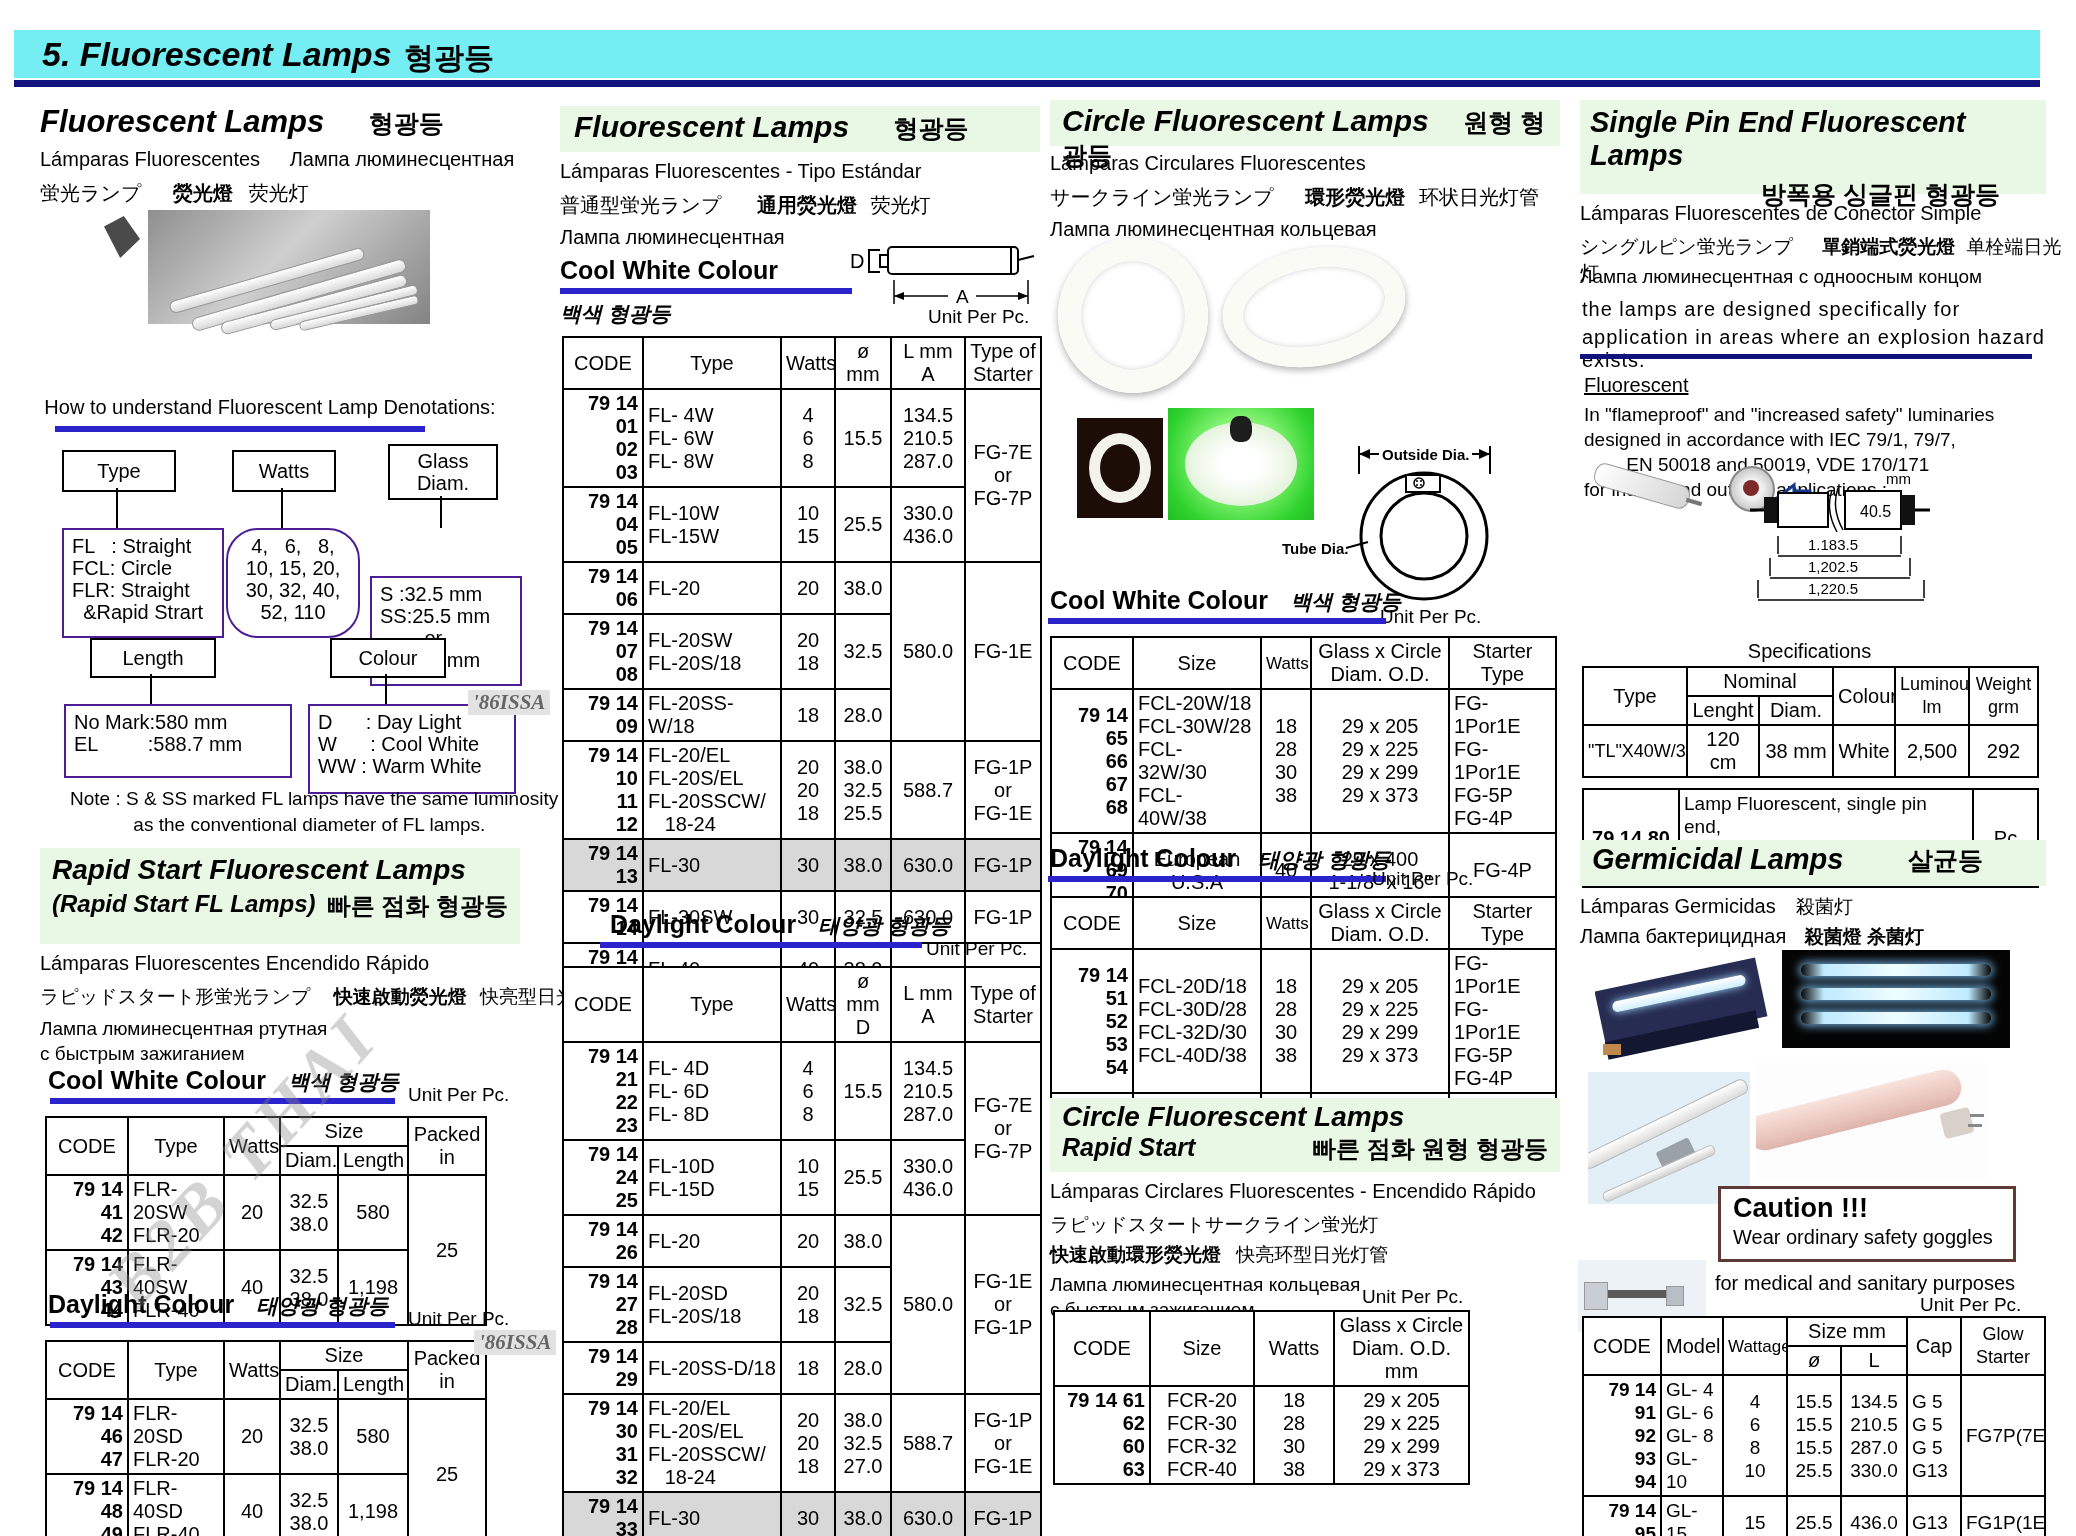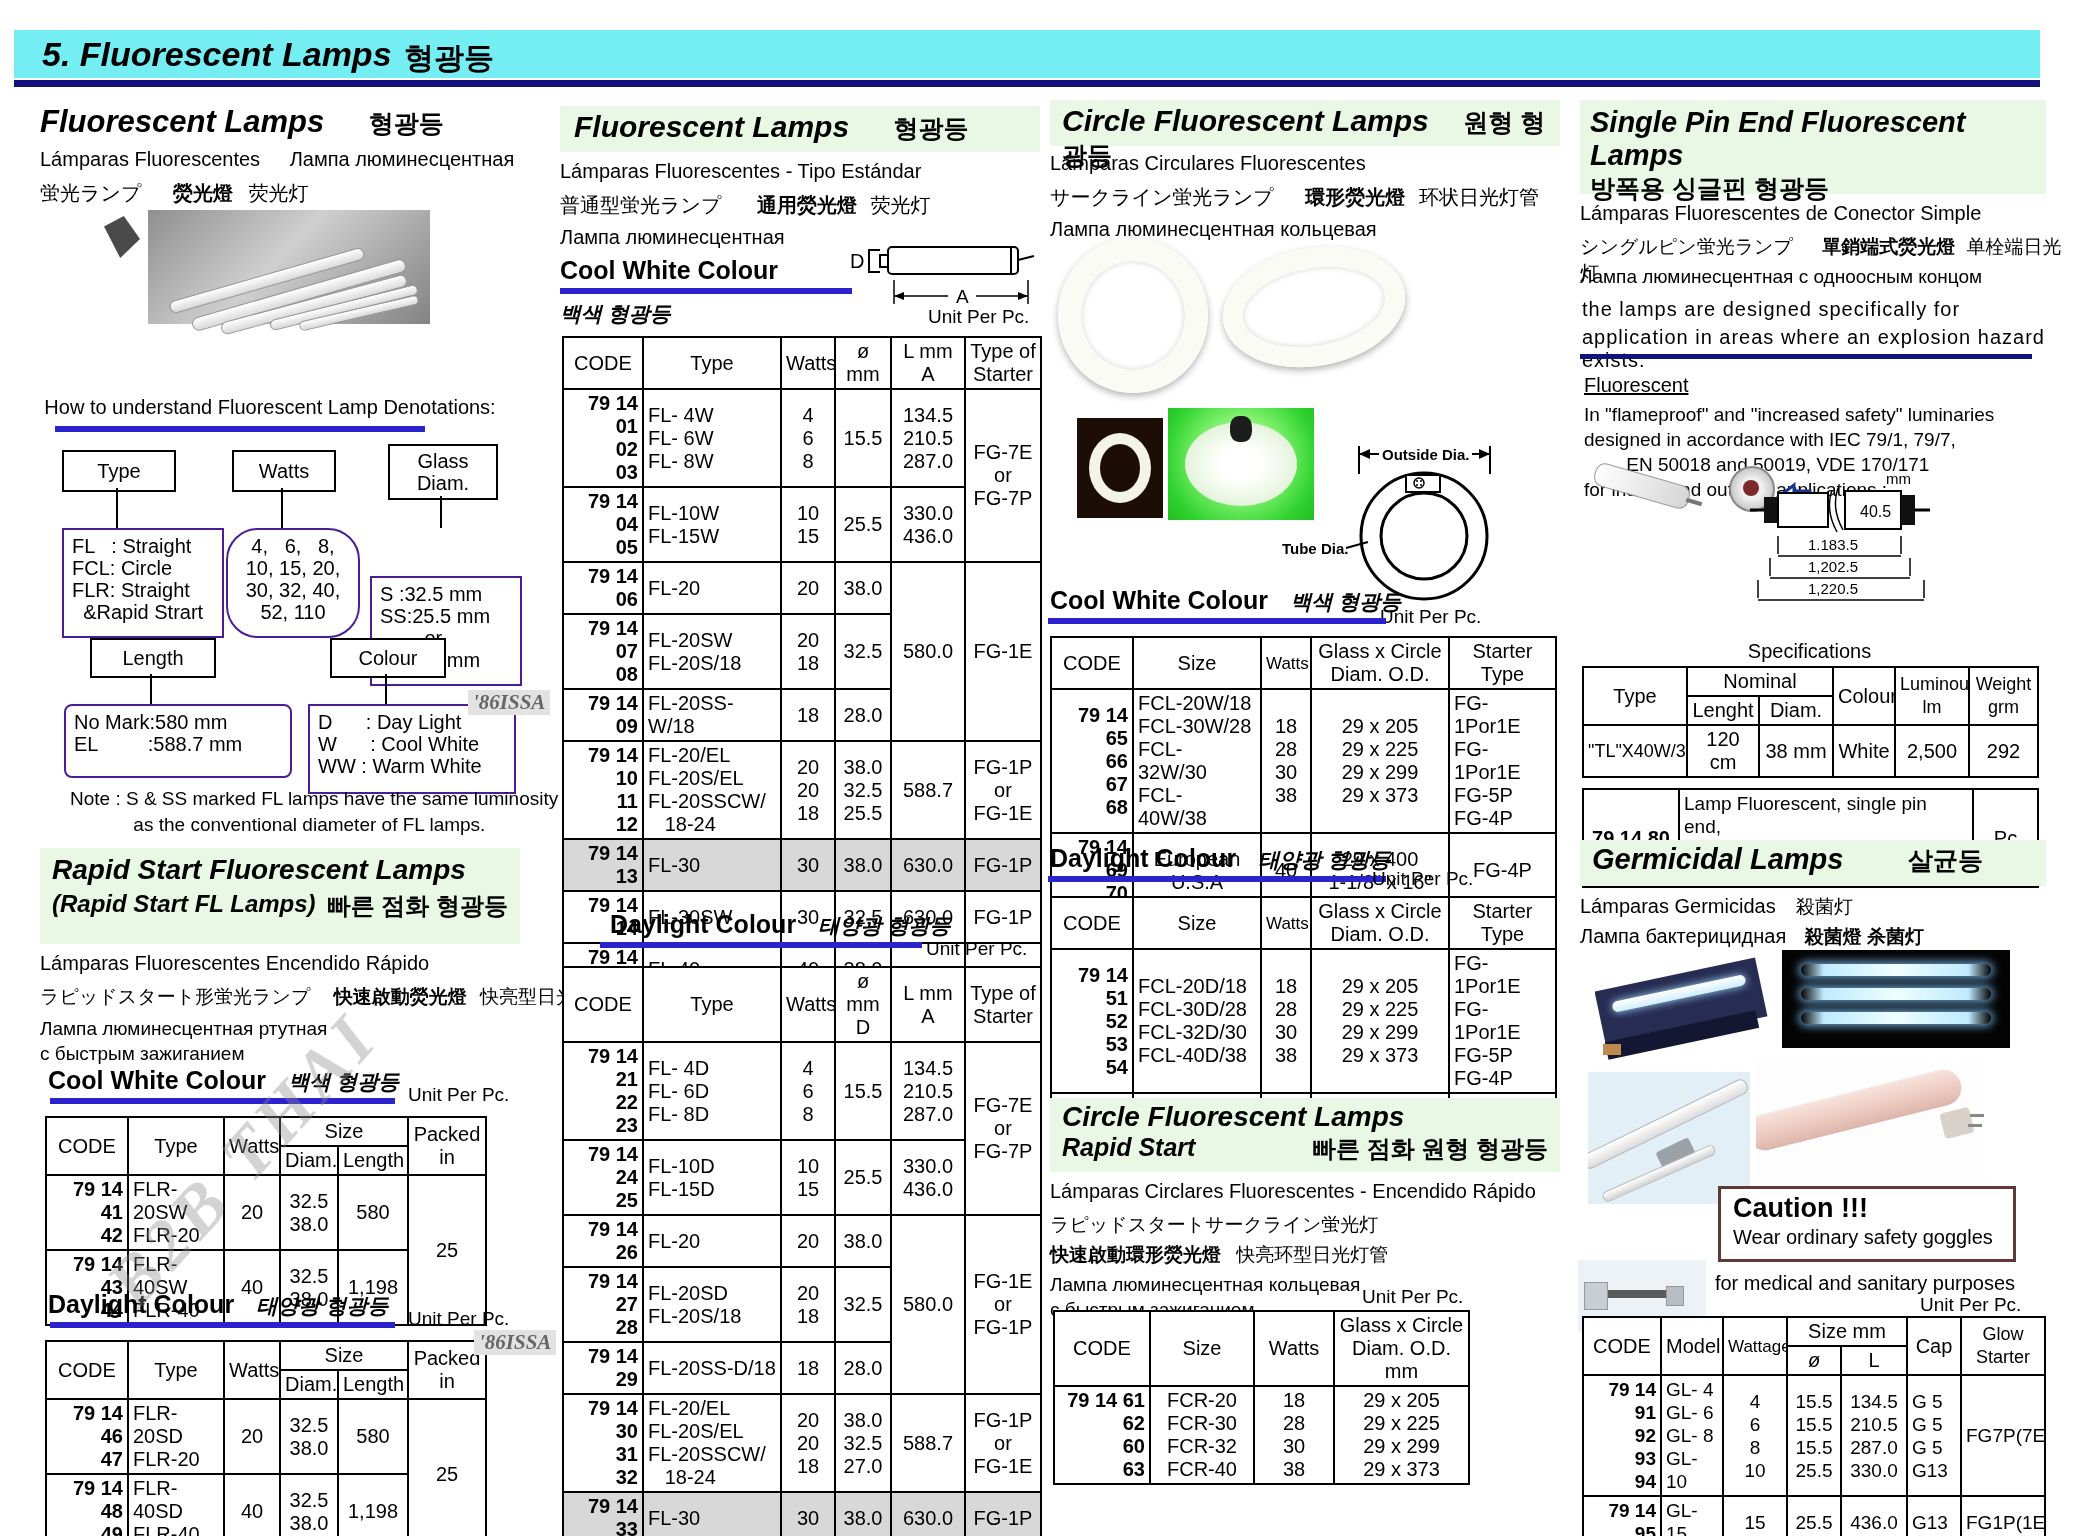--- a/index.html
+++ b/index.html
@@ -88,21 +88,21 @@
 30, 32, 40,
 52, 110</div>
   <div class="abs cbox prew" style="left:370px;top:528px;width:132px;height:96px;margin-top:48px;">S :32.5 mm
 SS:25.5 mm
         or
     28.0 mm</div>
   <div class="abs lbox" style="left:90px;top:638px;width:122px;height:36px;">Length</div>
   <div class="abs lbox" style="left:330px;top:638px;width:112px;height:36px;">Colour</div>
   <div class="conn" style="left:150px;top:674px;height:30px;"></div>
   <div class="conn" style="left:385px;top:674px;height:30px;"></div>
-  <div class="abs cbox prew" style="left:64px;top:704px;width:208px;height:60px;border-radius:8px;">No Mark:580 mm
+  <div class="abs cbox prew" style="left:64px;top:704px;width:208px;height:60px;">No Mark:580 mm
 EL         :588.7 mm</div>
   <div class="abs cbox prew" style="left:308px;top:704px;width:188px;height:76px;">D      : Day Light
 W      : Cool White
 WW : Warm White</div>
 
   <div class="abs prew sub19" style="left:70px;top:786px;line-height:26px;">Note : S &amp; SS marked FL lamps have the same luminosity
             as the conventional diameter of FL lamps.</div>
 
   <div class="abs grn" style="left:40px;top:848px;width:480px;height:96px;padding:6px 12px;box-sizing:border-box;">
     <div class="bi" style="font-size:28px;">Rapid Start Fluorescent Lamps</div>
@@ -716,21 +716,21 @@
           <td class="c pre">29   x  205
 29   x  225
 29   x  299
 29   x  373</td>
         </tr>
   </tbody>
     </table>
 
   <div class="abs grn" style="left:1580px;top:100px;width:466px;height:94px;padding:6px 10px;box-sizing:border-box;">
     <div class="bi" style="font-size:29px;">Single Pin End Fluorescent Lamps</div>
-    <div class="b" style="font-size:25px;padding-right:36px;">방폭용 싱글핀 형광등</div>
+    <div class="b" style="font-size:25px;text-align:right;padding-right:36px;margin-top:6px;">방폭용 싱글핀 형광등</div>
   </div>
   <div class="abs sub" style="left:1580px;top:202px;">Lámparas Fluorescentes de Conector Simple</div>
   <div class="abs sub19" style="left:1580px;top:234px;">
     <span>シングルピン蛍光ランプ</span>
     <span class="b" style="margin-left:24px;">單銷端式熒光燈</span>
     <span style="margin-left:6px;">单栓端日光灯</span>
   </div>
   <div class="abs sub19" style="left:1580px;top:266px;">Лампа люминесцентная с одноосным концом</div>
   <div class="abs sub" style="left:1582px;top:298px;letter-spacing:1px;">the lamps are designed specifically for</div>
   <div class="abs sub" style="left:1582px;top:326px;letter-spacing:1px;">application in areas where an explosion hazard exists.</div>

